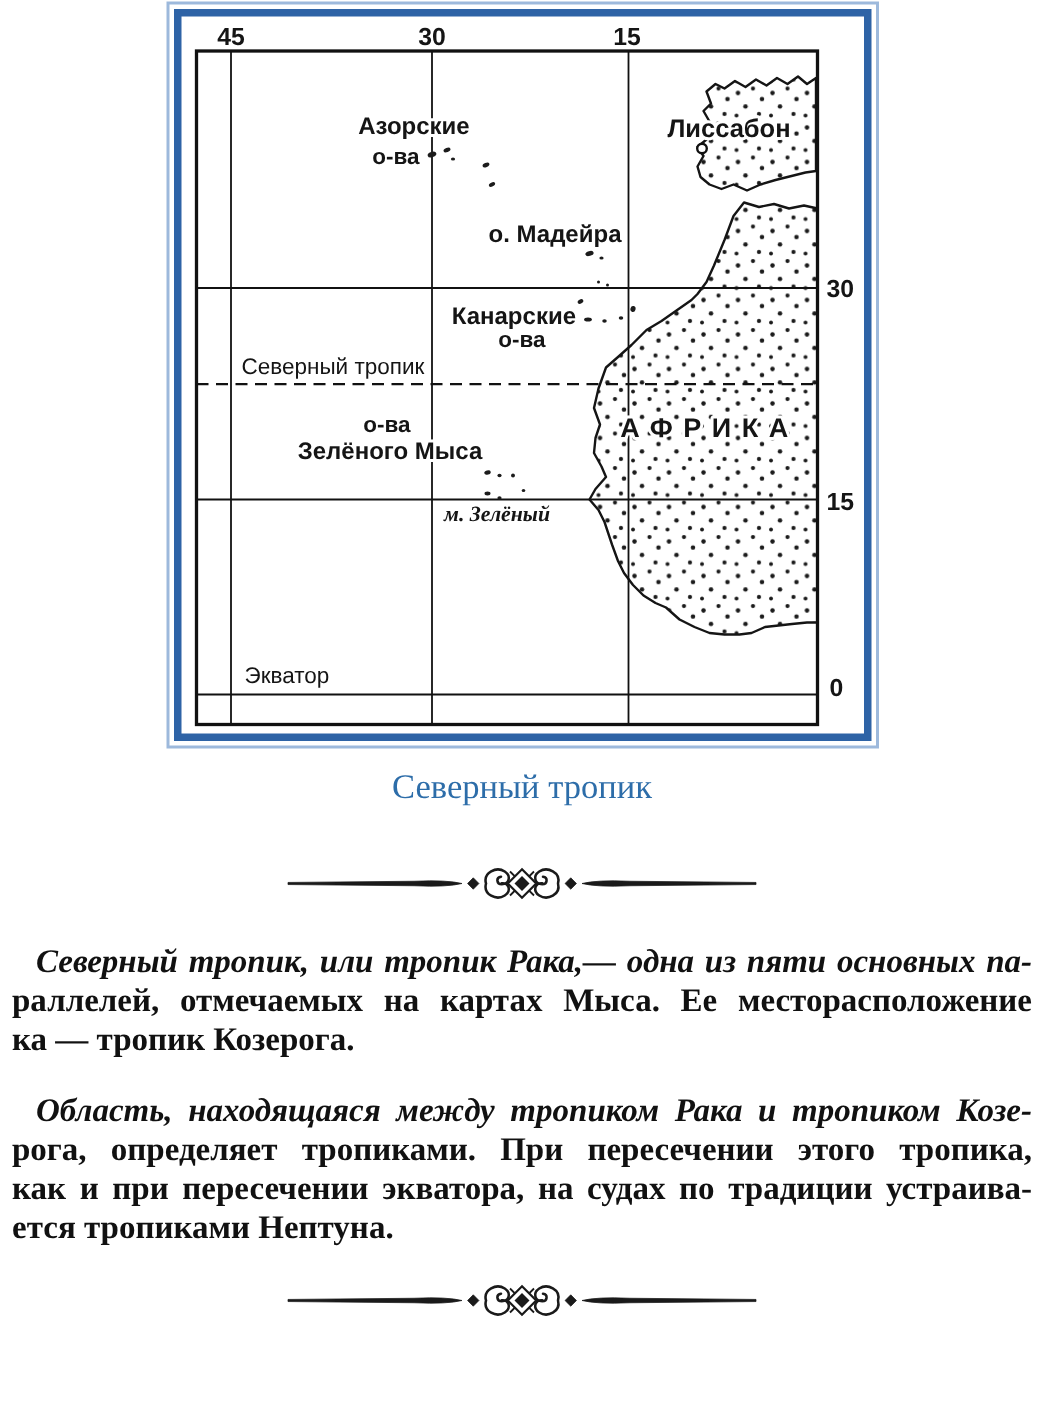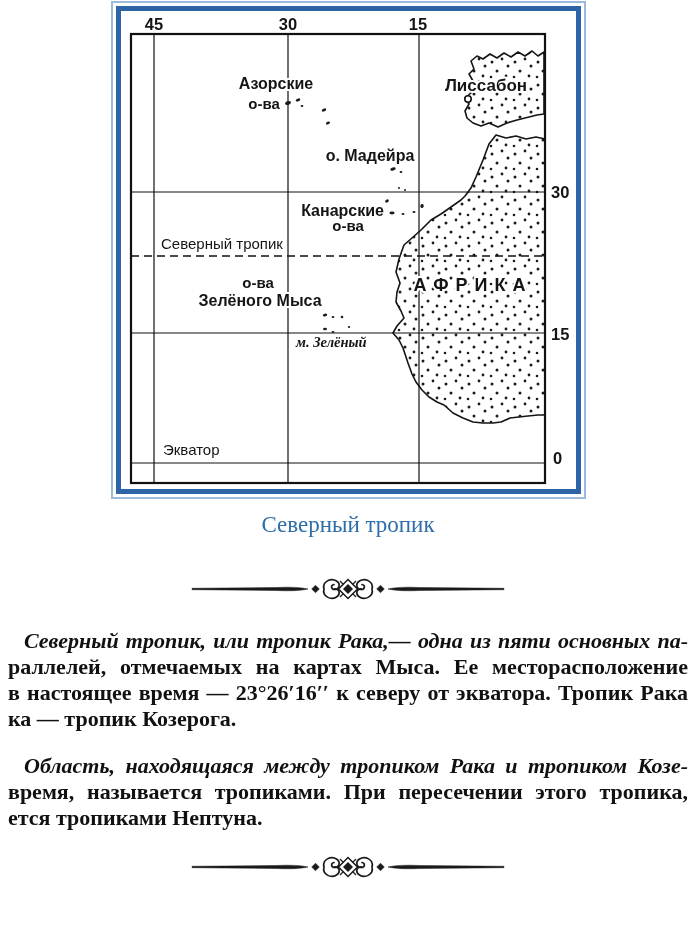--- a/index.html
+++ b/index.html
@@ -153,26 +153,26 @@
     <path d="M158,3.5 L167.5,13 L158,22.5 L148.5,13 Z" fill="none" stroke="#1a1a1a" stroke-width="1.5"></path>
     <path d="M158,8 L163,13 L158,18 L153,13 Z" fill="#1a1a1a"></path>
     <path d="M150,5 L153.5,8.5 M166,5 L162.5,8.5 M150,21 L153.5,17.5 M166,21 L162.5,17.5" stroke="#1a1a1a" stroke-width="1.2" fill="none"></path>
   </g>
 </svg>
 
 <div class="article">
   <div class="para">
     <div class="tline first">Северный тропик, или тропик Рака,— одна из пяти основных па-</div>
     <div class="tline">раллелей, отмечаемых на картах Мыса. Ее месторасположение</div>
-    <div class="tline">в настоящее время — 23°26′16′′ к северу от экватора. Тропик Рака</div>
     <div class="tline last">ка — тропик Козерога.</div>
   </div>
   <div class="para">
     <div class="tline first">Область, находящаяся между тропиком Рака и тропиком Козе-</div>
-    <div class="tline">время, называется тропиками. При пересечении этого тропика,</div>
+    <div class="tline">рога, определяет тропиками. При пересечении этого тропика,</div>
+    <div class="tline">как и при пересечении экватора, на судах по традиции устраива-</div>
     <div class="tline last">ется тропиками Нептуна.</div>
   </div>
 </div>
 
 <svg class="divider bottom" width="316" height="26" viewBox="0 0 316 26">
   <g fill="#1a1a1a" stroke="#1a1a1a">
     <path d="M2,12.3 L86,11.5 Q108,10.5 118,13 Q108,15.5 86,14.5 L2,13.7 Z" stroke-width="0.5"></path>
     <path d="M125.5,9.2 L129.3,13 L125.5,16.8 L121.7,13 Z" stroke-width="0.5"></path>
     <path d="M134,13 C132,5.5 141,1.5 146.5,5 C151,8 149.5,13.5 144.5,13.5 C141,13.5 140.5,9 144,8.5
              M134,13 C132,20.5 141,24.5 146.5,21 C151,18 149.5,12.5 144.5,12.8" fill="none" stroke-width="1.7" stroke-linecap="round"></path>

